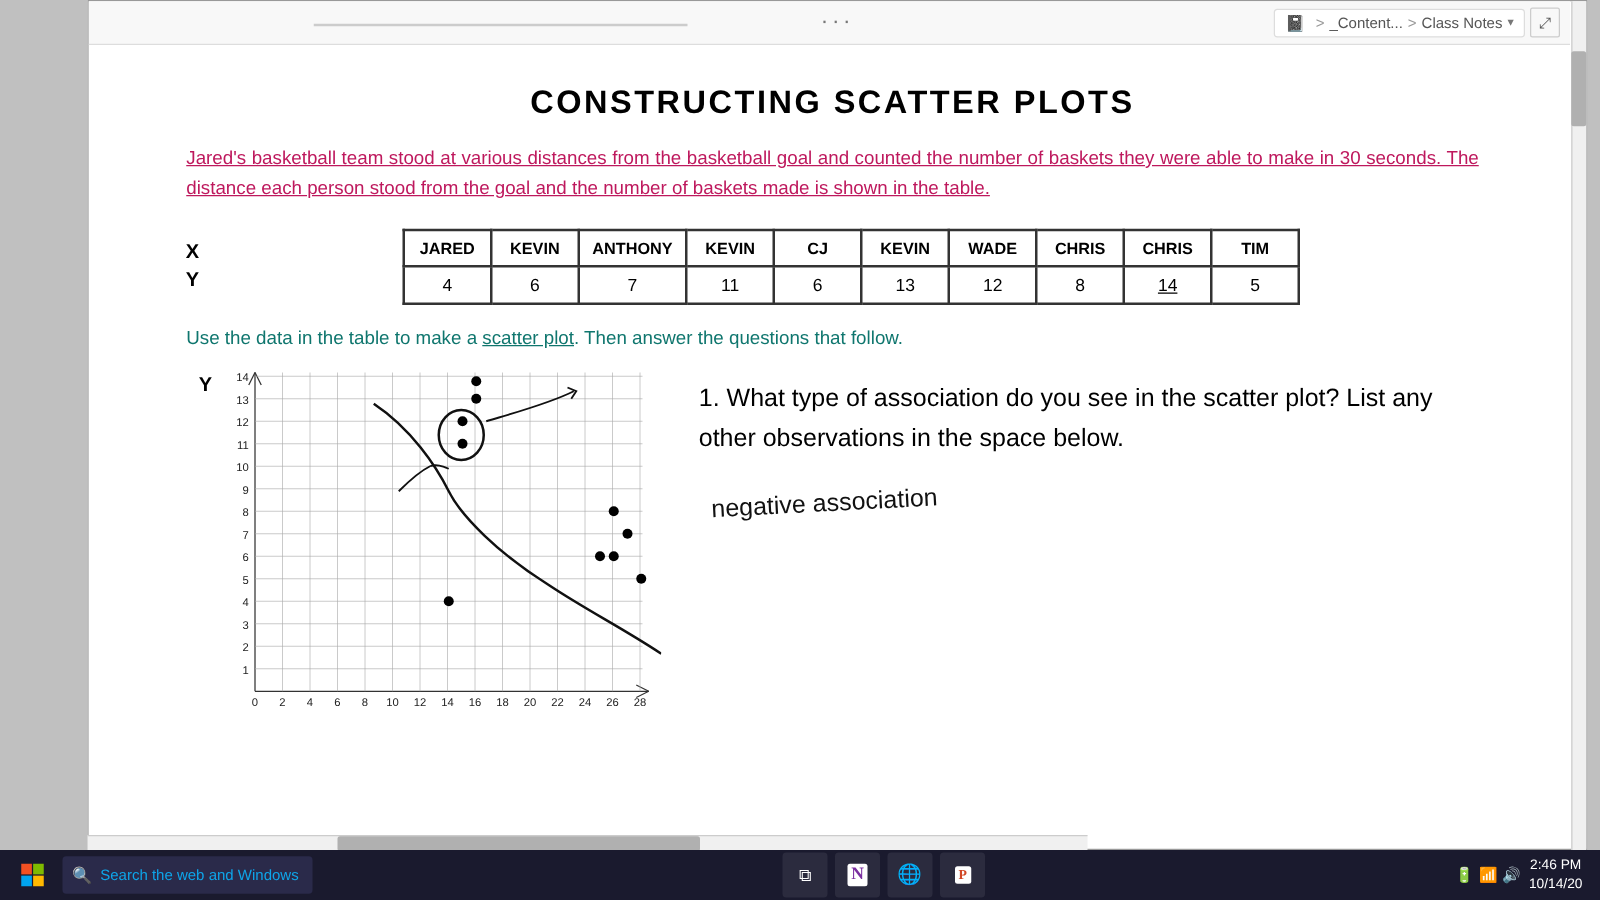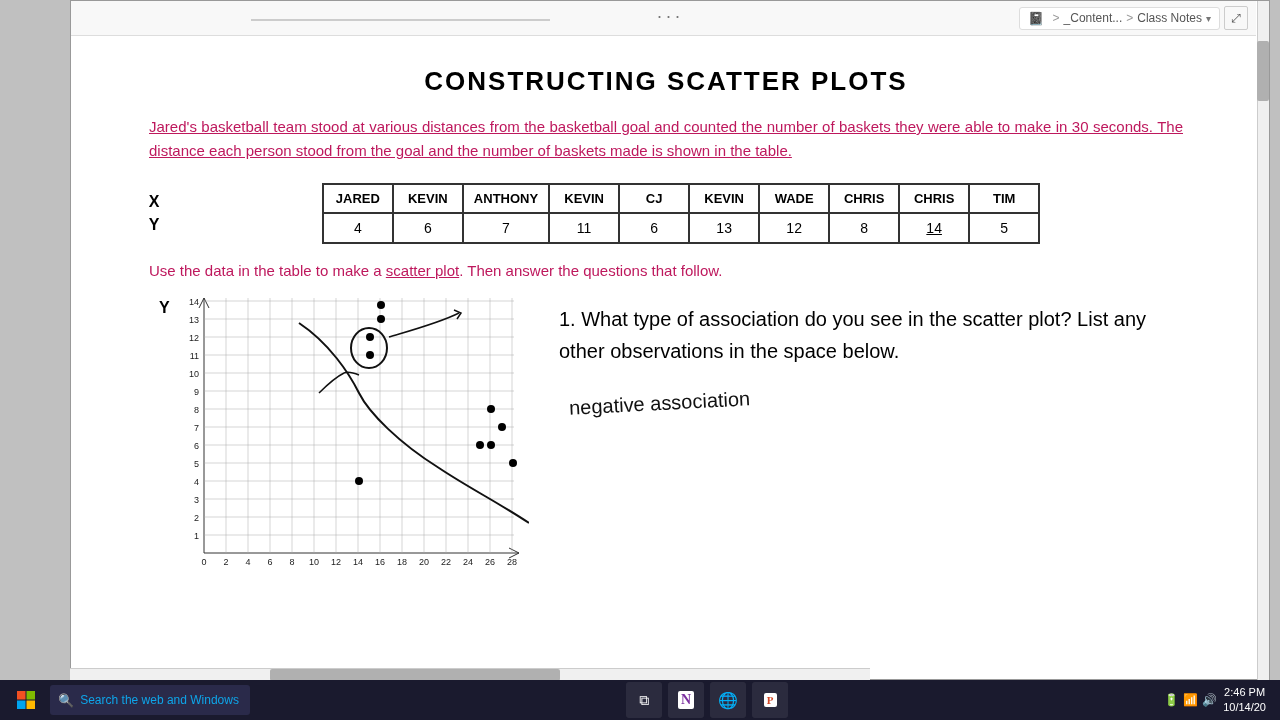--- a/index.html
+++ b/index.html
@@ -233,21 +233,21 @@
       font-size: 13px;
     }
     .underlined {
       text-decoration: underline;
     }
 
     
     .instruction-text {
       font-size: 15px;
       margin-bottom: 14px;
-      color: #be185d;
+      color: #0f766e;
       padding: 0 10px;
     }
     .instruction-text .underline-word {
       text-decoration: underline;
     }
 
     
     .bottom-section {
       display: flex;
       gap: 30px;

